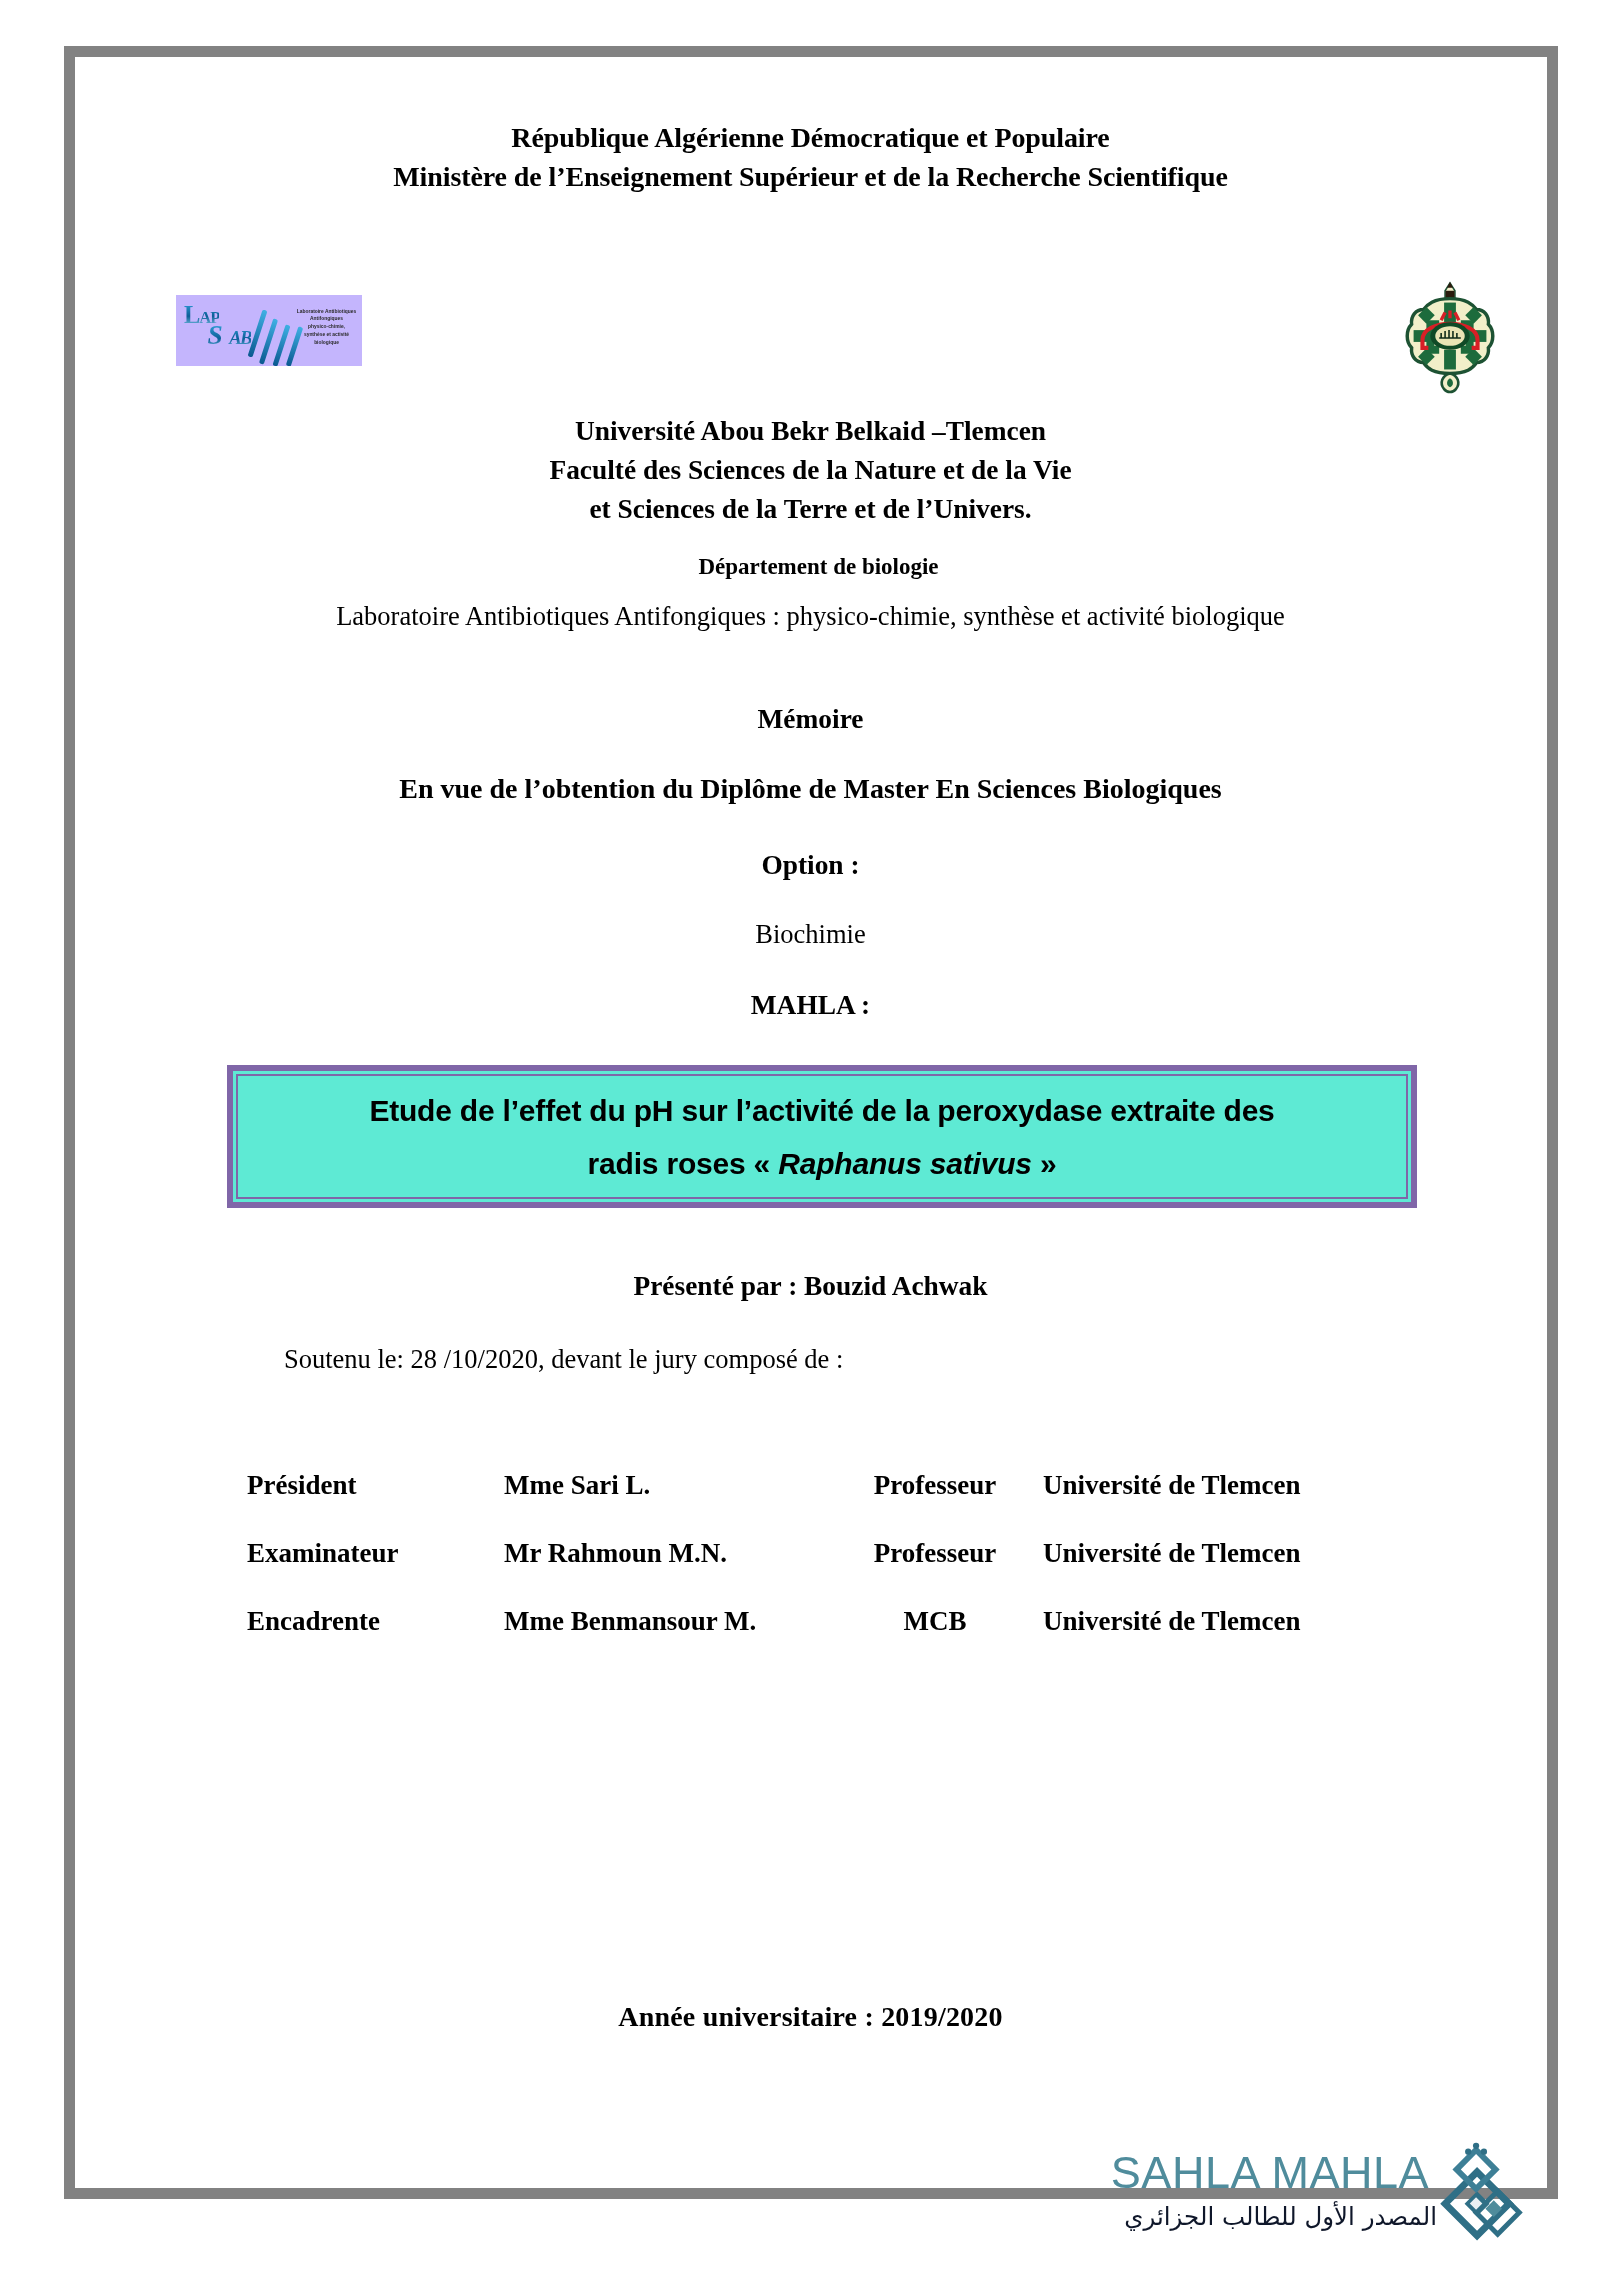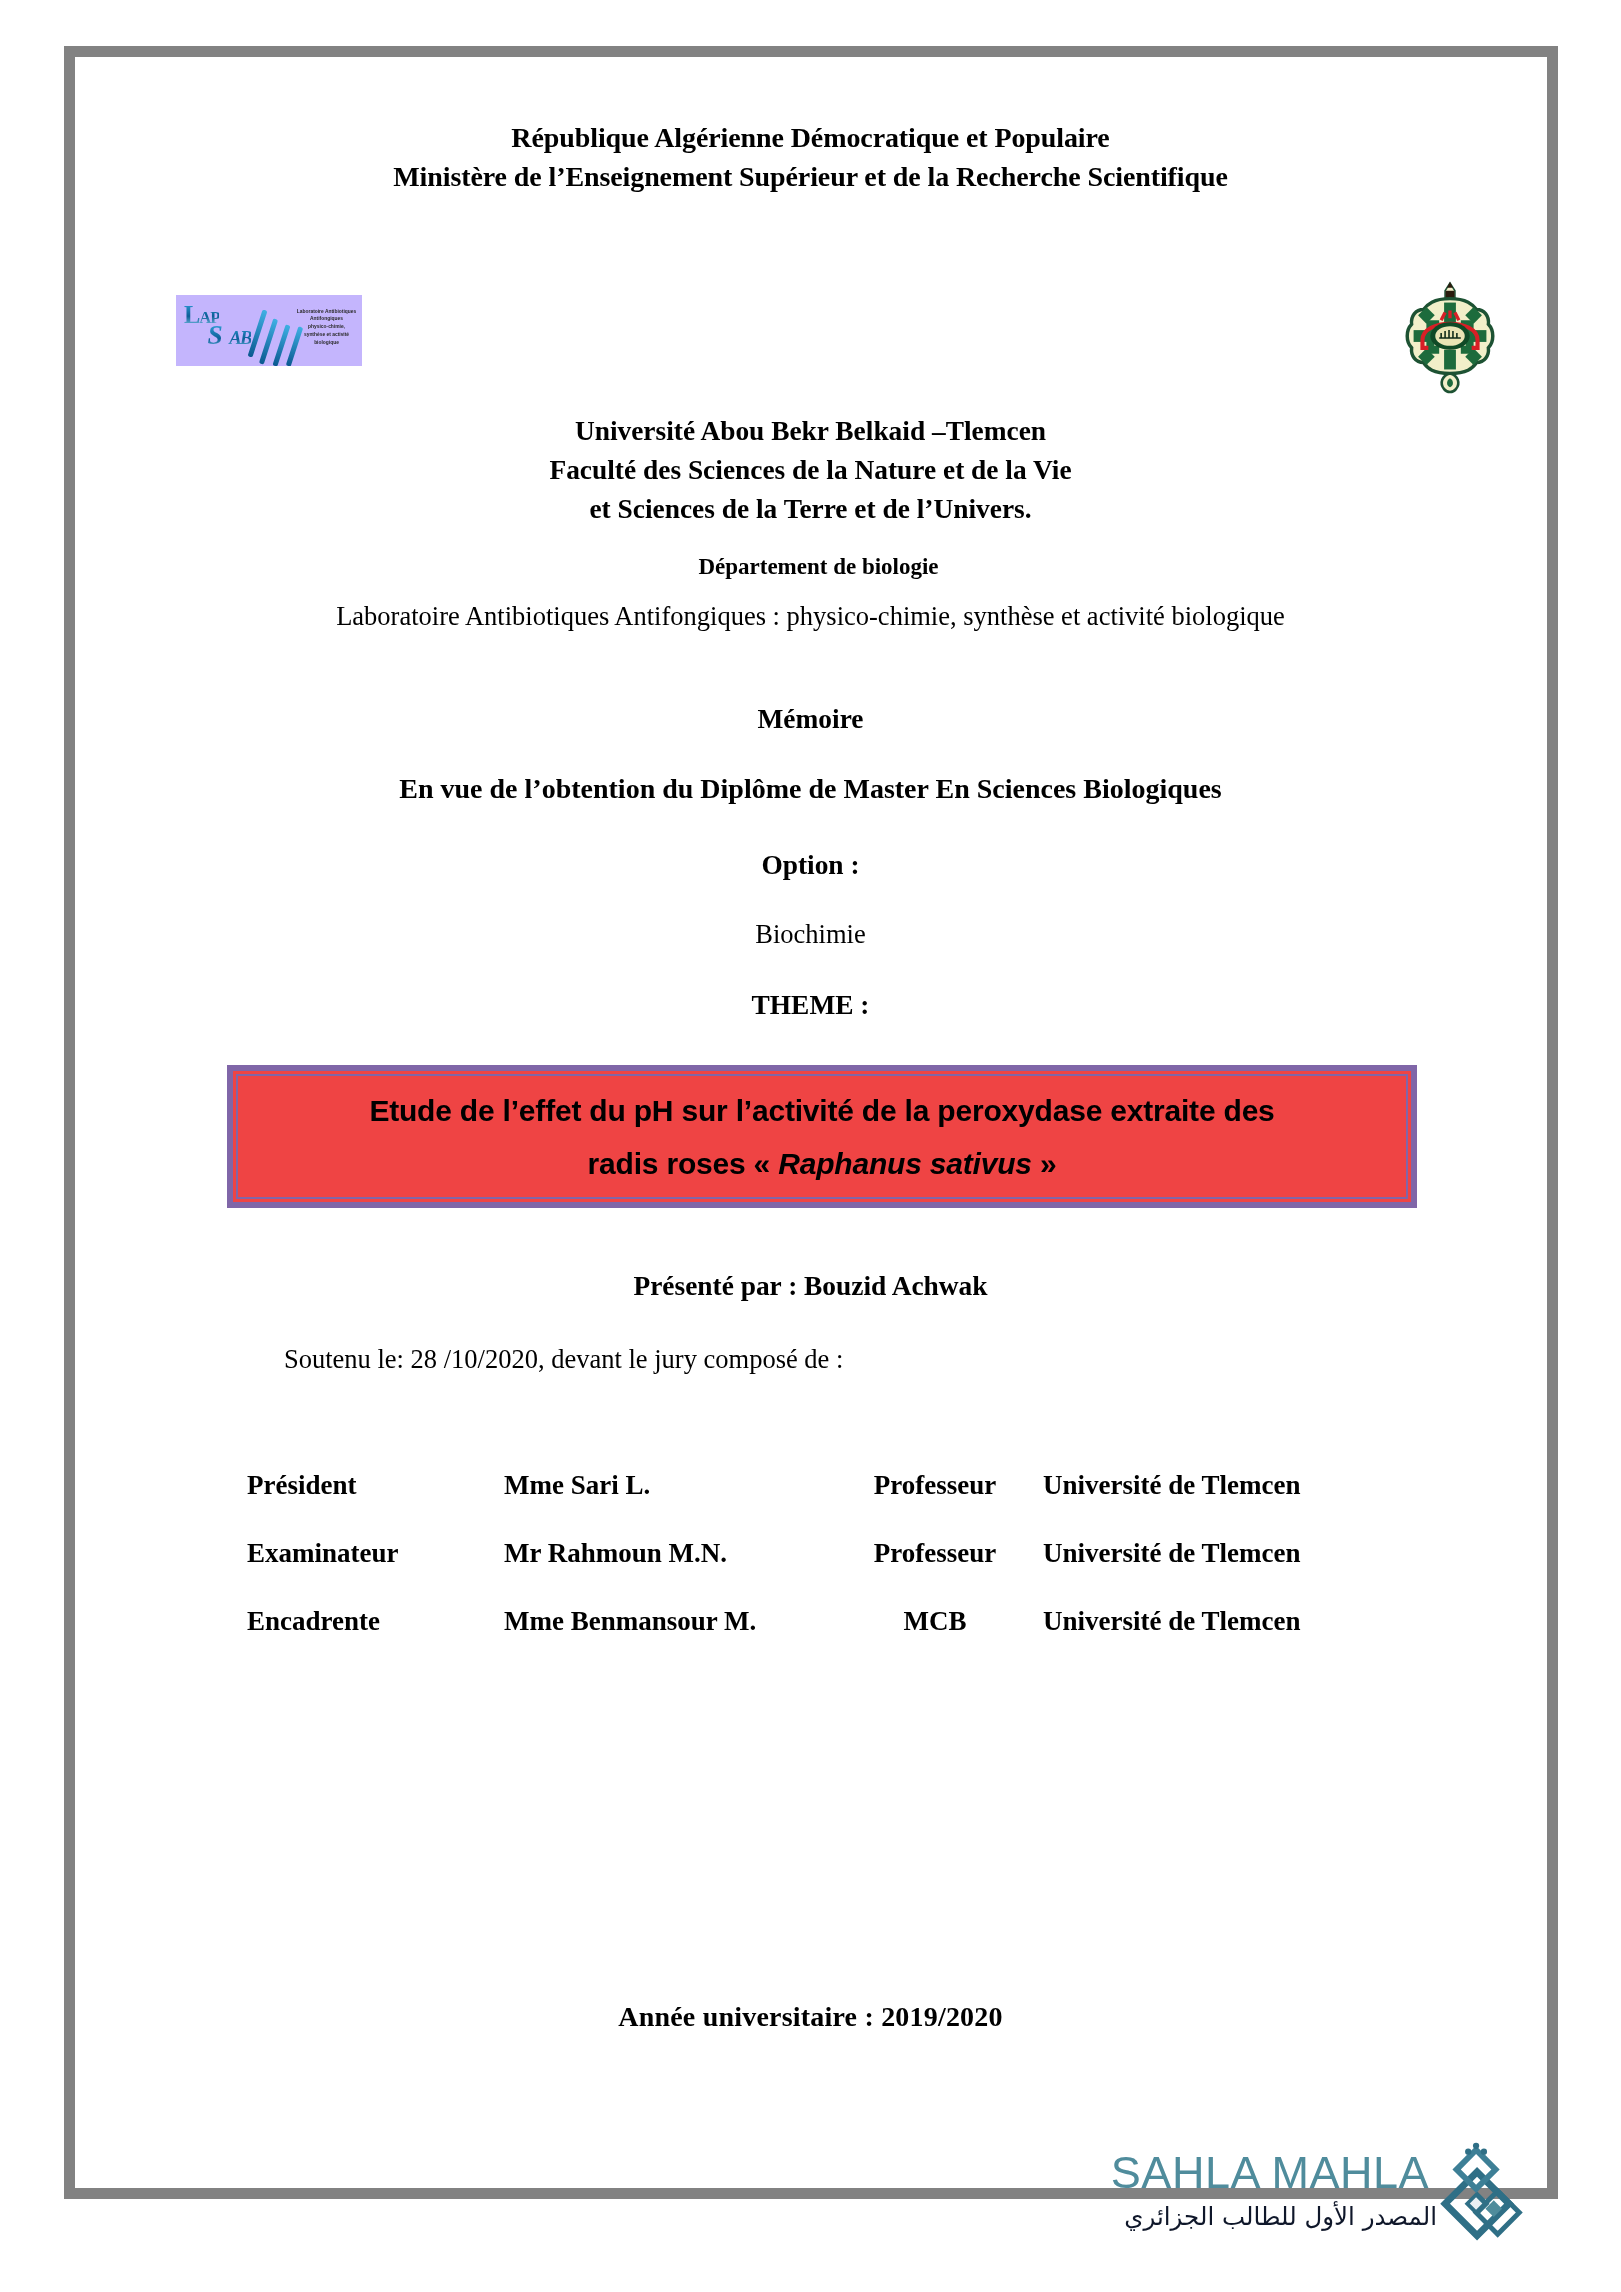--- a/index.html
+++ b/index.html
@@ -198,21 +198,21 @@
   }
 
   
   #theme-box {
     position: absolute;
     left: 227px;
     top: 1065px;
     width: 1190px;
     height: 143px;
     border: 6.9px solid #8066a8;
-    background: #ef4444;
+    background: #5eead4;
     padding: 2.9px;
   }
   #theme-box-inner {
     width: 100%;
     height: 100%;
     border: 2px solid #8066a8;
     display: flex;
     align-items: center;
     justify-content: center;
   }
@@ -395,21 +395,21 @@
   <div class="line">et  Sciences  de  la  Terre et  de  l’Univers.</div>
 </div>
 
 <div id="department-title">Département de biologie</div>
 <div id="lab-line">Laboratoire Antibiotiques Antifongiques : physico-chimie, synthèse et activité biologique</div>
 
 <div id="memoire-label">Mémoire</div>
 <div id="diploma-line">En vue de l’obtention du Diplôme de Master En Sciences Biologiques</div>
 <div id="option-label">Option :</div>
 <div id="option-value">Biochimie</div>
-<div id="theme-label">THEME :</div>
+<div id="theme-label">MAHLA :</div>
 
 <div id="theme-box">
   <div id="theme-box-inner">
     <div id="theme-title">
       <span>Etude de l’effet du pH sur l’activité de la peroxydase extraite des</span><br>
       <span>radis roses « </span><span class="sci">Raphanus sativus</span><span> »</span>
     </div>
   </div>
 </div>
 

